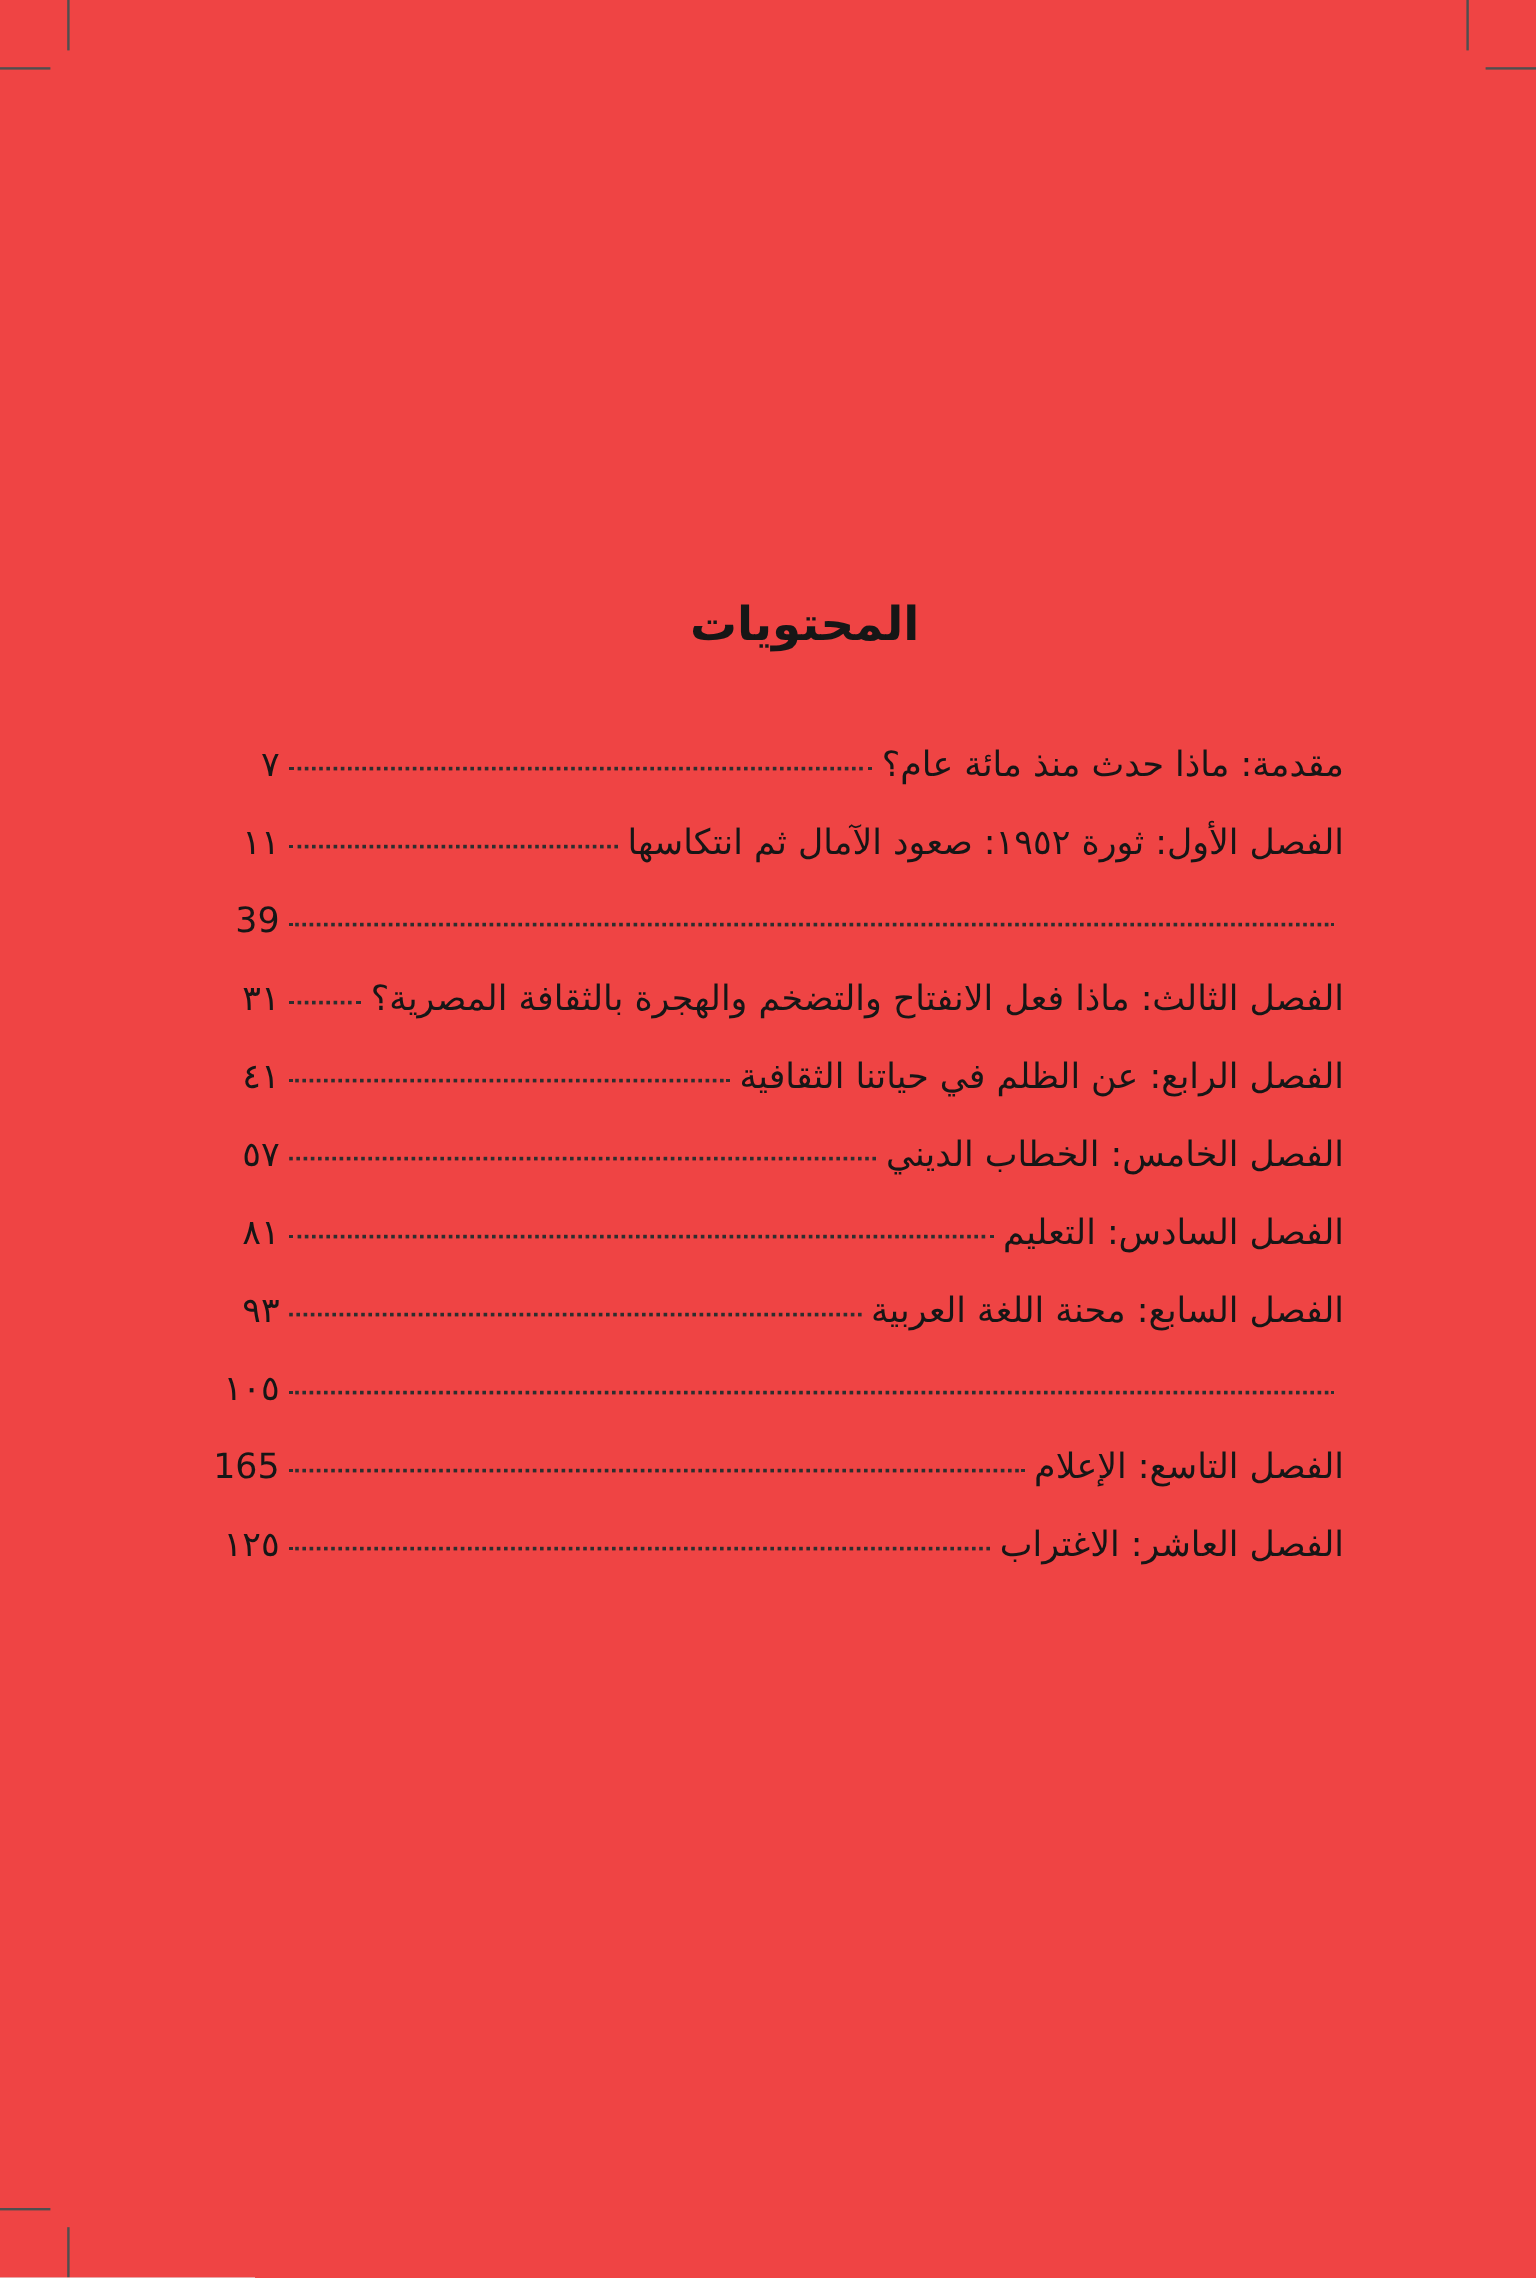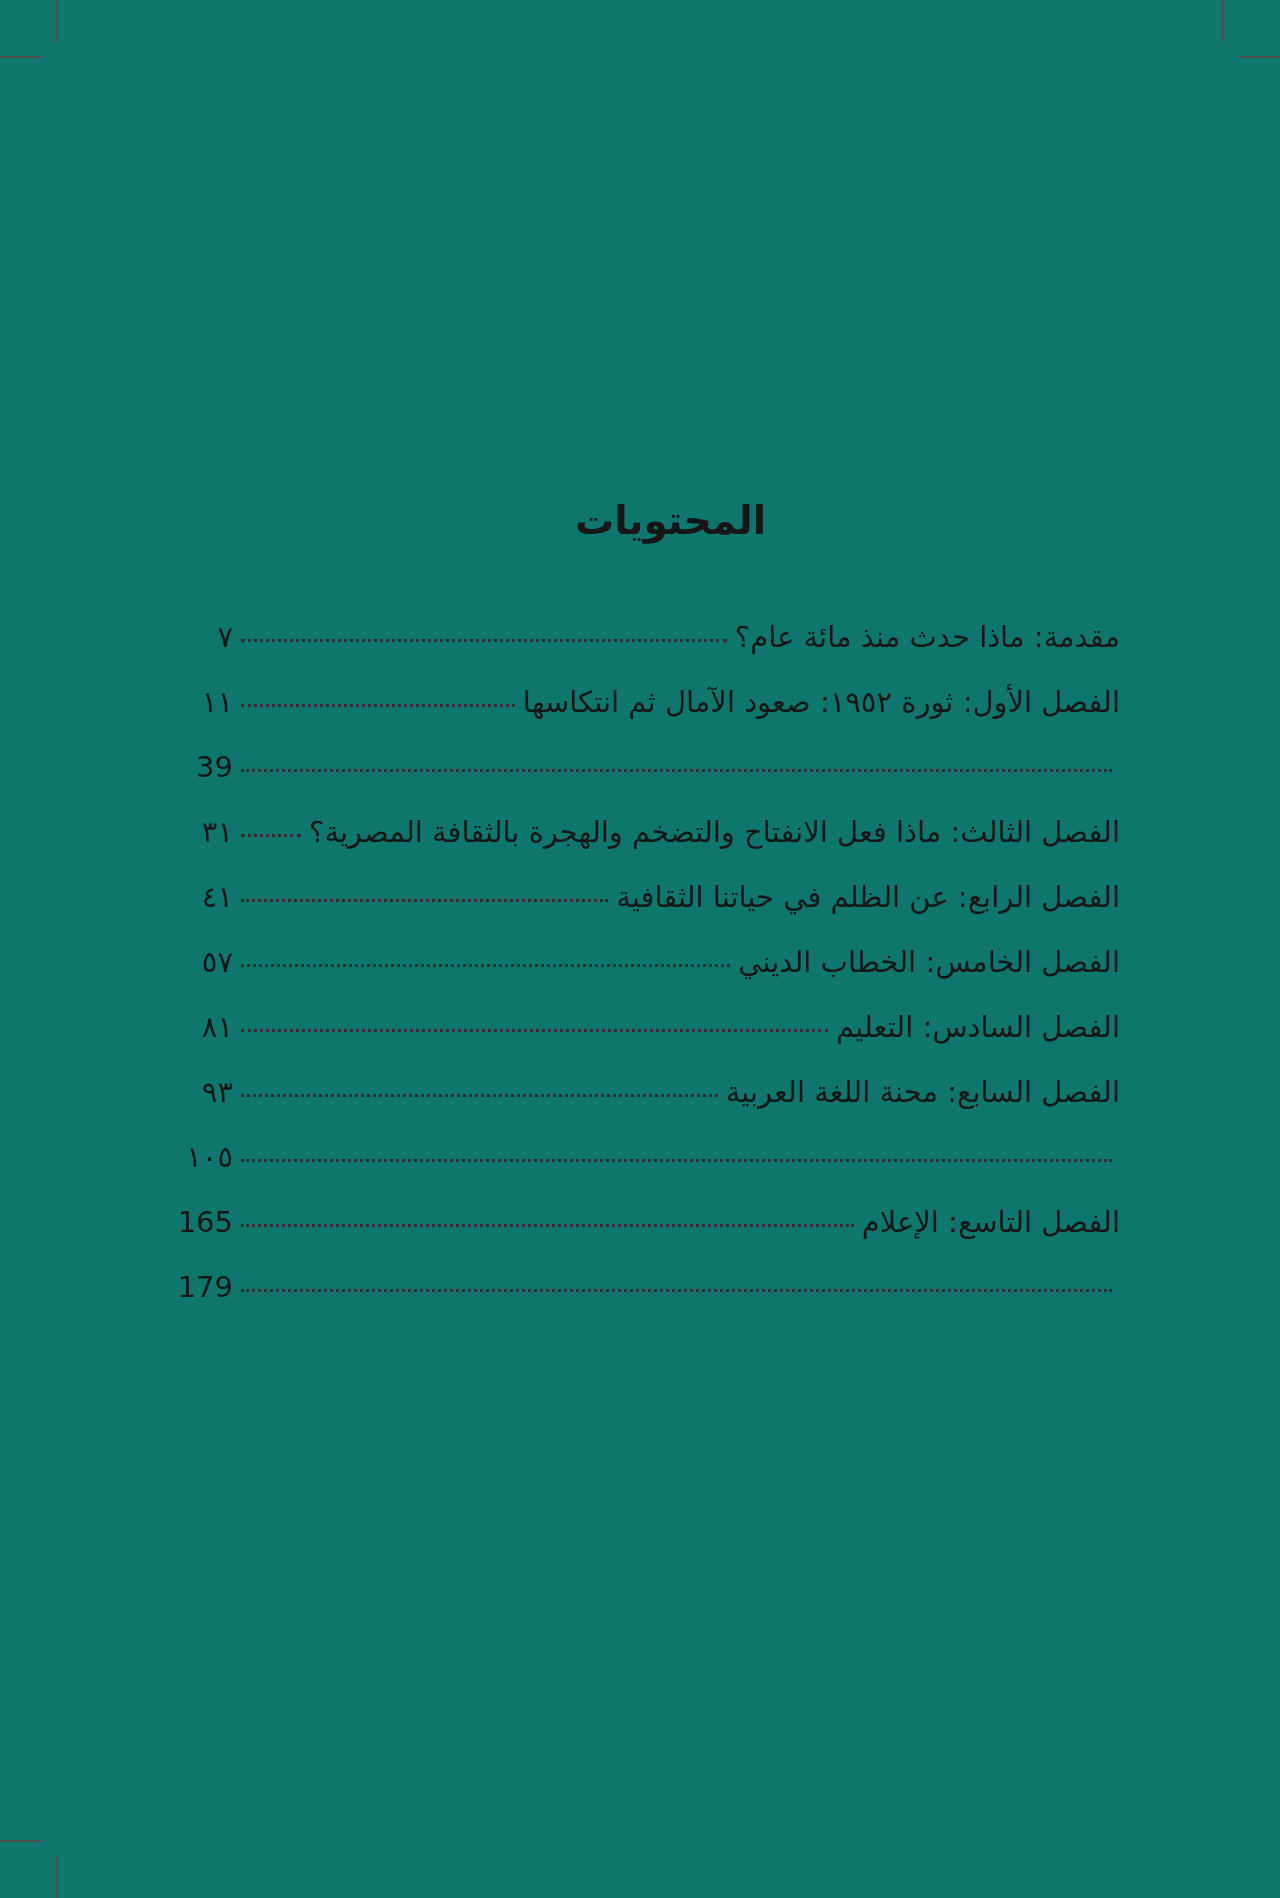--- a/index.html
+++ b/index.html
@@ -4,21 +4,21 @@
 <style>
   html, body {
     margin: 0;
     padding: 0;
     background: #e8e8e8;
   }
   .page {
     position: relative;
     width: 1280px;
     height: 1898px;
-    background: #0f766e;
+    background: #ef4444;
     overflow: hidden;
     font-family: "DejaVu Sans", sans-serif;
     color: #161616;
   }
   
   .crop {
     position: absolute;
     background: #4f4f4f;
   }
   .crop.v { width: 2px; height: 42px; }
@@ -143,18 +143,19 @@
       <span class="toc-page">١٠٥</span>
     </div>
 
     <div class="toc-entry">
       <span class="toc-label">الفصل التاسع: الإعلام</span>
       <span class="toc-leader"></span>
       <span class="toc-page">165</span>
     </div>
 
     <div class="toc-entry">
+      <span class="toc-label">الفصل العاشر: الاغتراب </span>
       <span class="toc-leader"></span>
-      <span class="toc-page">179</span>
+      <span class="toc-page">١٢٥</span>
     </div>
 
   </div>
 </div>
 
 </body></html>

